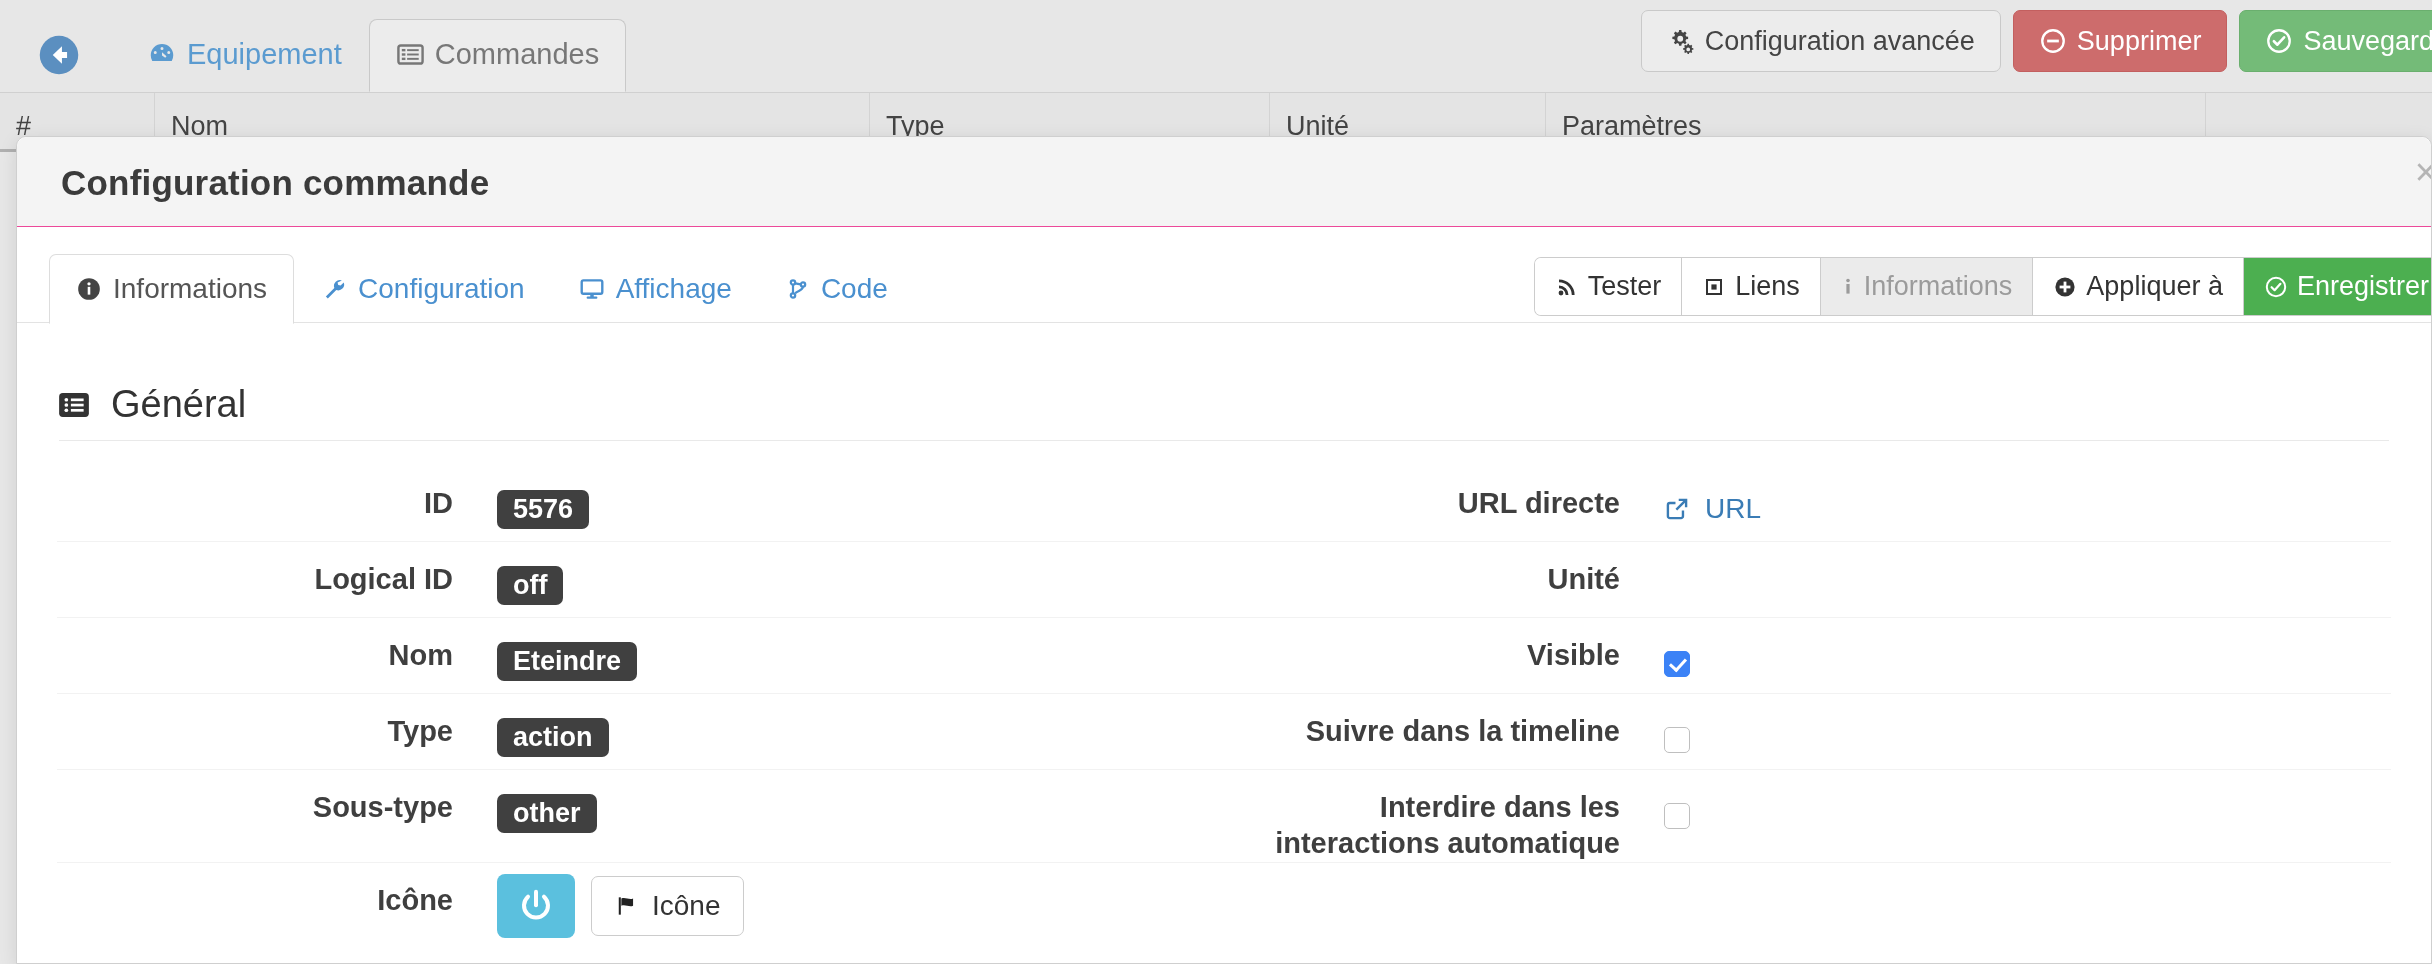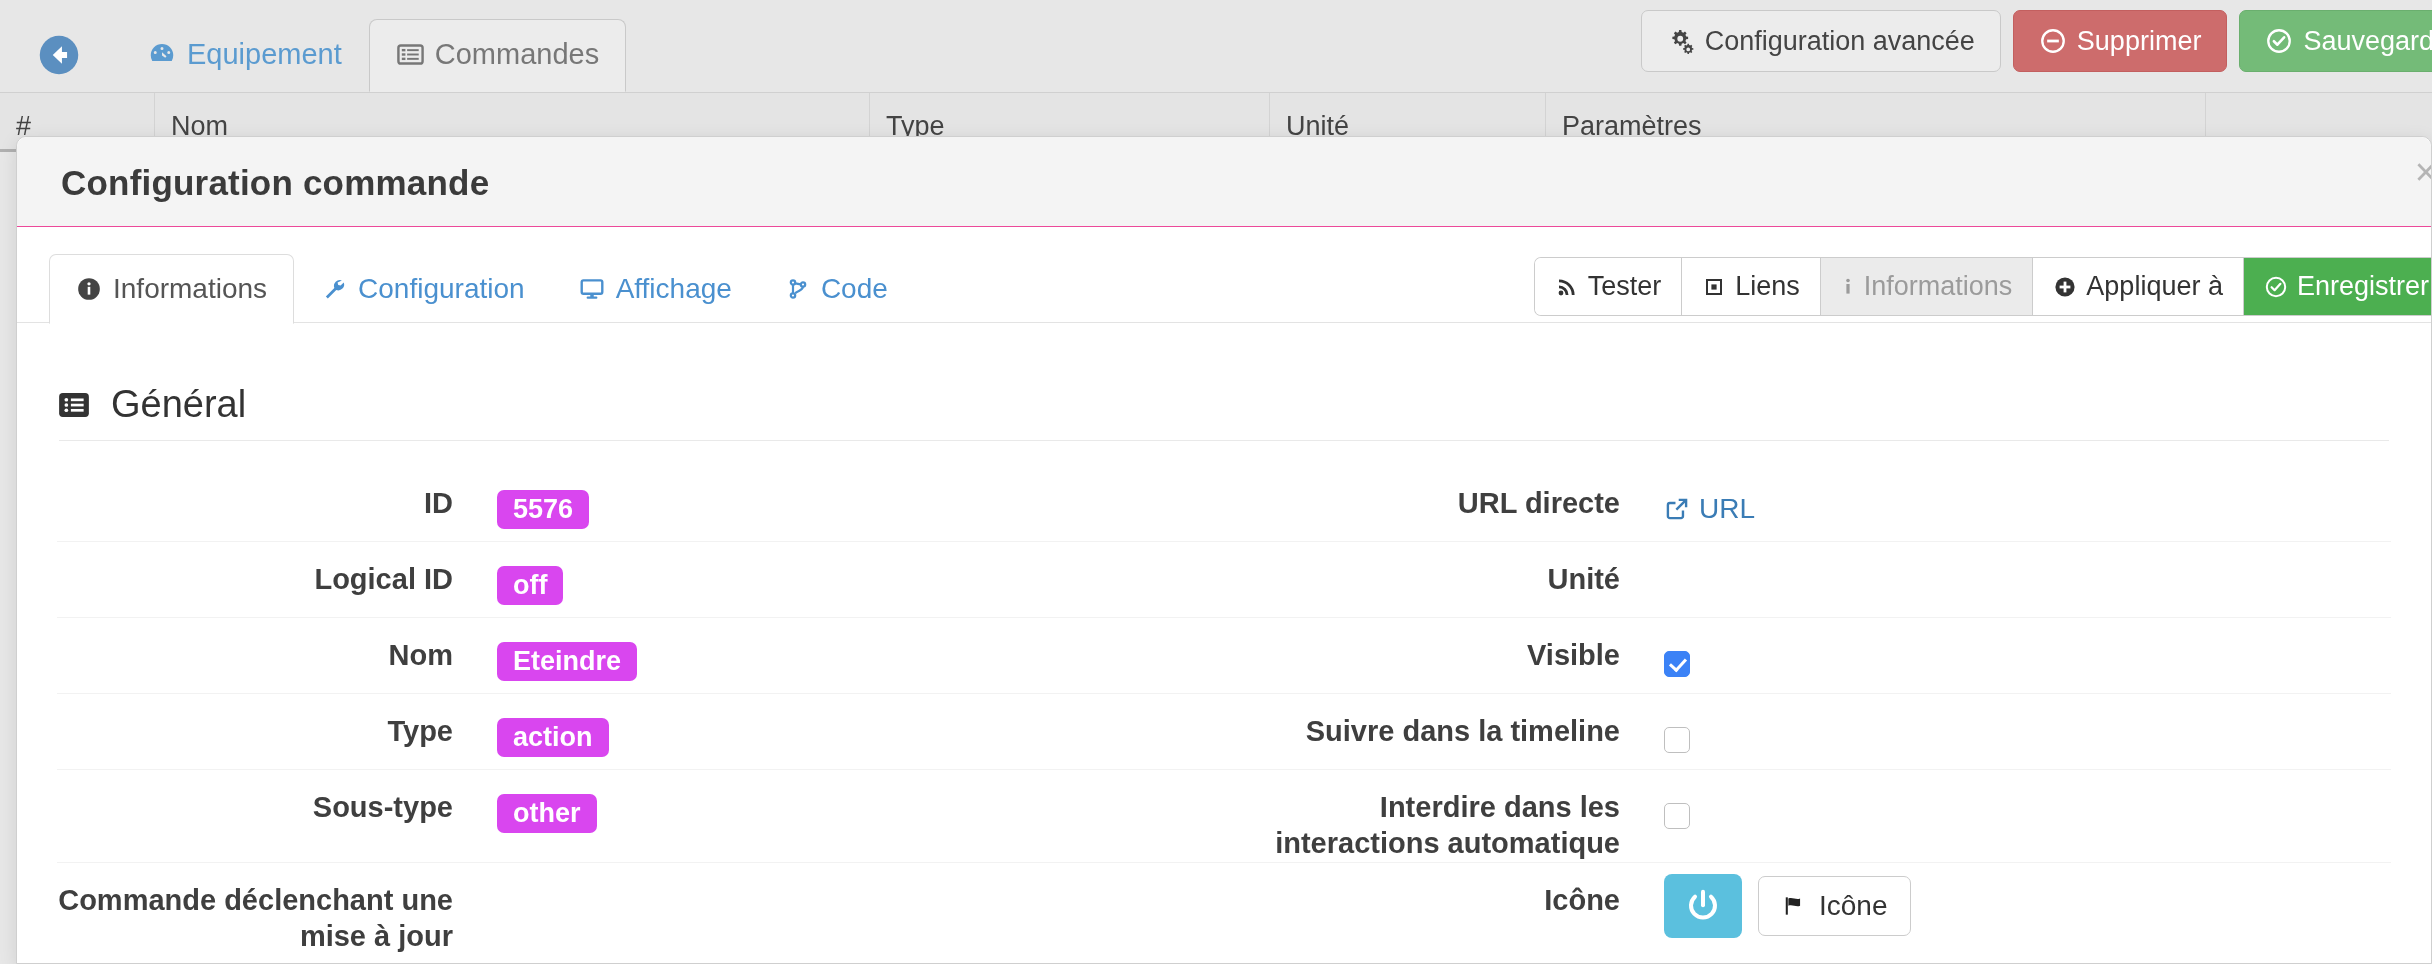--- a/index.html
+++ b/index.html
@@ -201,28 +201,28 @@
     flex: 0 0 396px;
   }
   .fctl {
     padding-left: 44px;
     padding-top: 12px;
     display: flex; align-items: center; gap: 16px;
     min-height: 76px;
   }
   .badge {
     display: inline-block;
-    background: #d946ef; color: #fff;
+    background: #404040; color: #fff;
     font-size: 27px; font-weight: bold;
     padding: 6px 16px;
     border-radius: 7px;
     line-height: 1;
   }
   .link-url {
-    display: inline-flex; align-items: center; gap: 9px;
+    display: inline-flex; align-items: center; gap: 15px;
     color: #3a7cb5; font-size: 28px; cursor: pointer;
   }
   .cb {
     width: 26px; height: 26px;
     border: 1px solid #bfbfbf; border-radius: 5px;
     background: #fff; cursor: pointer;
     display: inline-block;
     margin-top: 6px;
   }
   .cb.checked {
@@ -536,24 +536,20 @@
         <div class="half">
           <div class="flabel">Interdire dans les interactions automatique</div>
           <div class="fctl">
             <span class="cb"></span>
           </div>
         </div>
       </div>
 
       <div class="frow">
         <div class="sep"></div>
-        <div class="half">
-          <div class="flabel">Commande déclenchant une mise à jour</div>
-          <div class="fctl"></div>
-        </div>
         <div class="half">
           <div class="flabel">Icône</div>
           <div class="fctl">
             <span class="icon-preview">
               <span>
                 <svg width="40" height="40" viewBox="0 0 24 24" fill="none" stroke="#fff" stroke-width="2.4" stroke-linecap="round">
                   <path d="M12 3.4v8.2"></path>
                   <path d="M7.2 6.4a7.2 7.2 0 1 0 9.6 0"></path>
                 </svg>
               </span>

